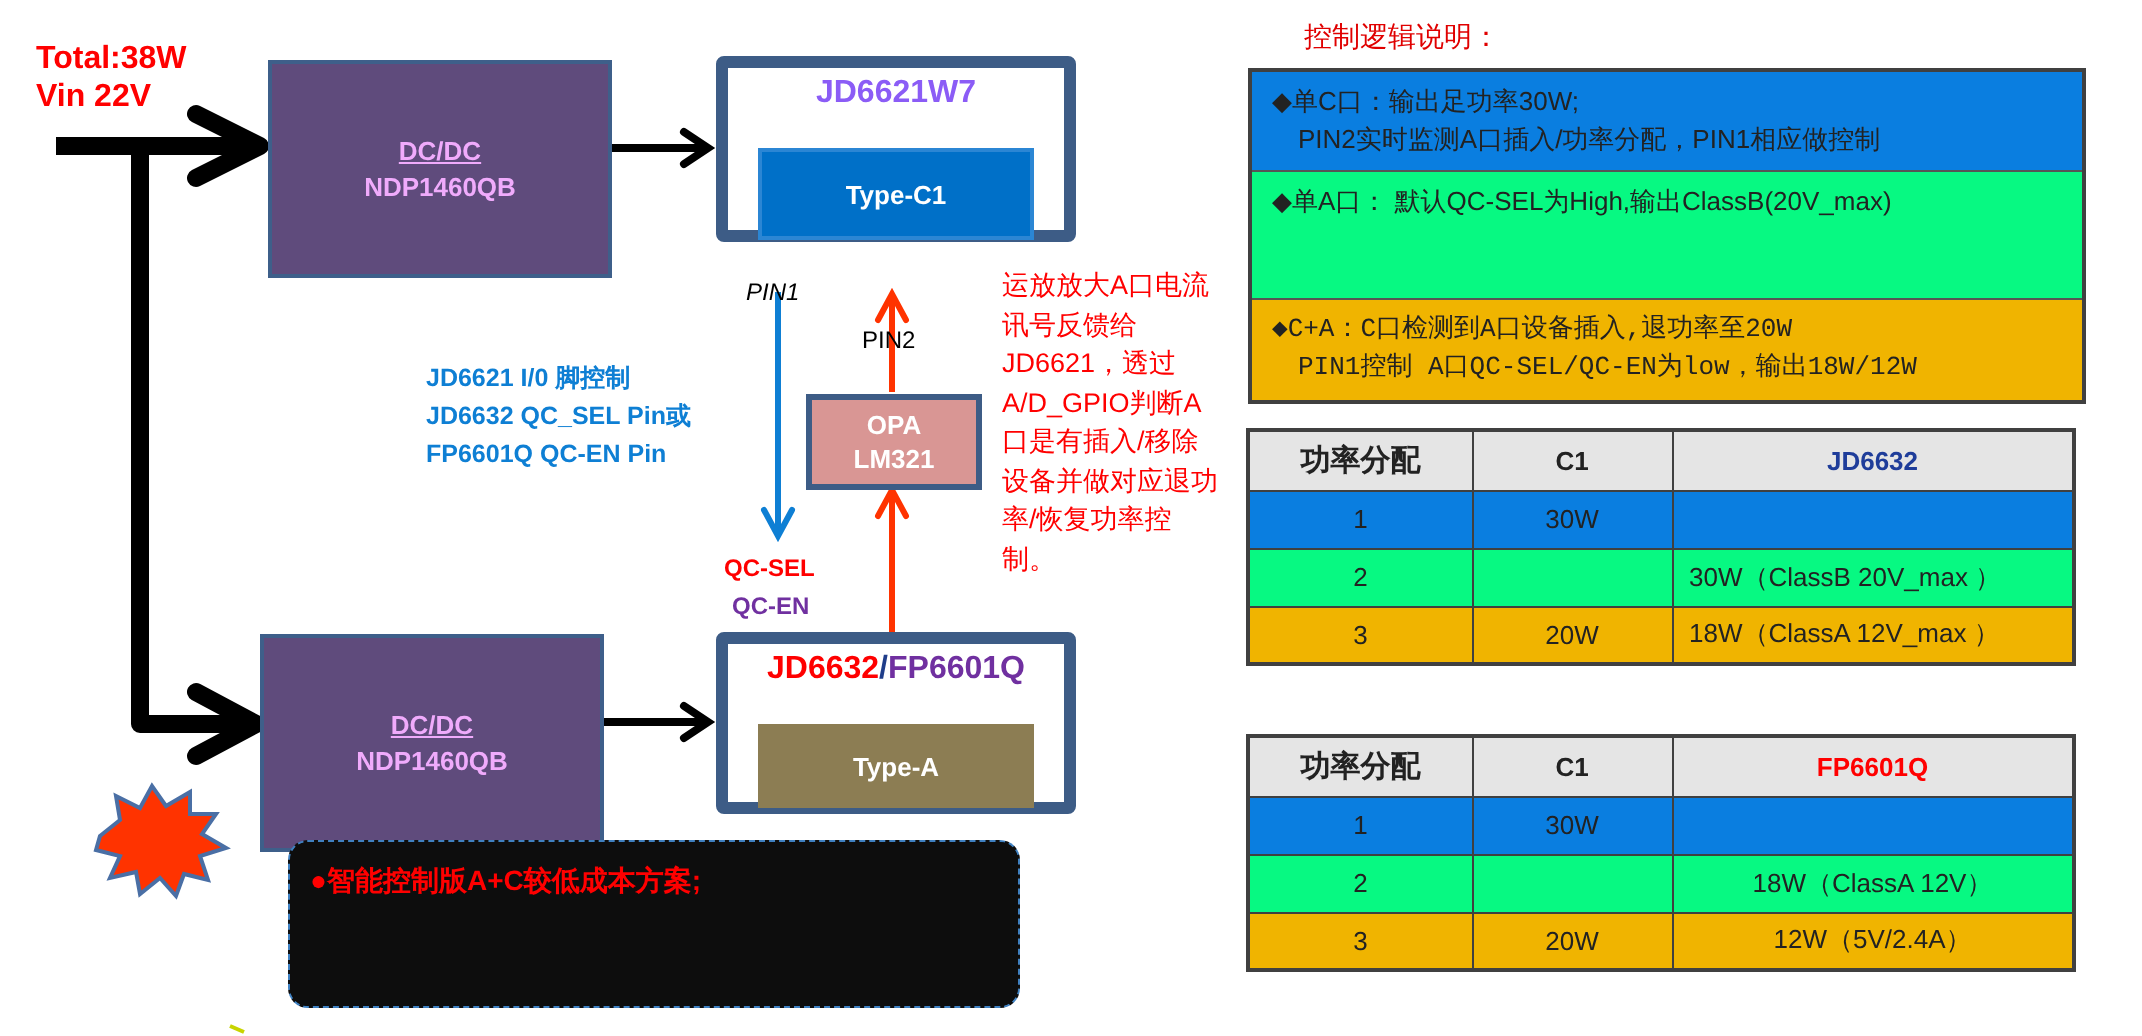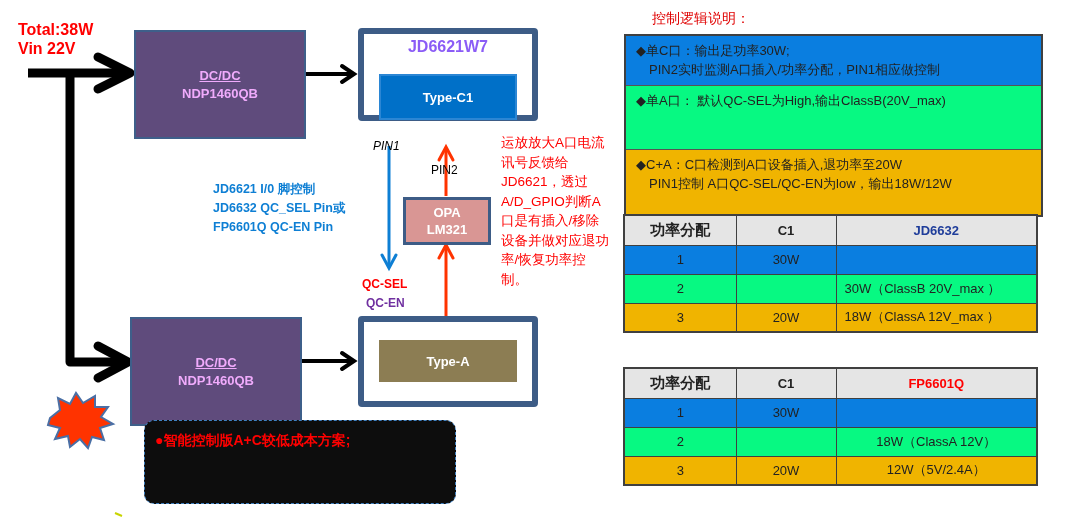--- a/index.html
+++ b/index.html
@@ -36,30 +36,30 @@
   .qcsel { left: 362px; top: 277px; color: #ff0000; font-weight: bold; font-size: 12px; }
   .qcen  { left: 366px; top: 296px; color: #7030a0; font-weight: bold; font-size: 12px; }
 
   .opa { left: 403px; top: 197px; width: 88px; height: 48px; background: #d99694; border: 3px solid #3d5c86;
          color: #fff; font-weight: bold; font-size: 13px; text-align: center; display: flex;
          flex-direction: column; justify-content: center; line-height: 17px; }
   .opa .t1 { }
 
   .redtext { left: 501px; top: 133px; width: 110px; color: #ff0000; font-size: 13.5px; line-height: 19.5px; }
 
-  .note { left: 144px; top: 420px; width: 312px; height: 84px; background: #0d0d0d; border: 1px dashed #3f80c0;
+  .note { left: 144px; top: 420px; width: 366px; height: 84px; background: #0d0d0d; border: 1px dashed #3f80c0;
           border-radius: 10px; color: #ff0000; font-weight: bold; font-size: 14px; line-height: 20px; padding: 9px 10px; }
 
   .logic-title { left: 624px; top: 10px; color: #e00000; font-weight: normal; font-size: 14px; margin-left: 28px; }
   .logic { left: 624px; top: 34px; width: 419px; border: 2px solid #404040; }
   .logic .blk { padding: 5px 10px 6px 10px; font-size: 13px; line-height: 19px; color: #222; border-bottom: 1px solid #555; }
   .logic .blk:last-child { border-bottom: none; }
   .b-blue { background: #0a7ee0; height: 50px; }
   .b-green { background: #07f982; height: 64px; }
-  .b-orange { background: #f0b400; height: 65px; }
+  .b-orange { background: #f0b400; height: 50px; font-family: Liberation Mono, monospace; }
   .indent { padding-left: 13px; }
   .indent2 { padding-left: 94px; }
 
   table.pw { position: absolute; left: 623px; border-collapse: collapse; width: 415px; font-size: 13px; }
   table.pw td { border: 1px solid #404040; text-align: center; height: 29px; color: #222; }
   table.pw tr.hd td { background: #e5e5e5; font-weight: bold; height: 30px; }
   table.pw { border: 2px solid #404040; }
   #t1 { top: 214px; } #t2 { top: 367px; }
   td.c0 { width: 112px; } td.c1 { width: 100px; }
   td.left { text-align: left !important; padding-left: 8px; }
@@ -109,20 +109,23 @@
   <div class="t1">DC/DC</div>
   <div>NDP1460QB</div>
 </div>
 
 <div class="abs chip" id="chip-c">
   <div class="chip-title">JD6621W7</div>
   <div class="inner">Type-C1</div>
 </div>
 
 <div class="abs chip" id="chip-a">
+  <div class="chip-title">
+    <span class="red">JD6632</span><span class="slash">/</span><span class="purple">FP6601Q</span>
+  </div>
   <div class="inner">Type-A</div>
 </div>
 
 <div class="abs pin" id="pin1">PIN1</div>
 <div class="abs pin" id="pin2">PIN2</div>
 
 <div class="abs bluetext">
   <div>JD6621   I/0 脚控制</div>
   <div>JD6632  QC_SEL Pin或</div>
   <div>FP6601Q  QC-EN Pin</div>

